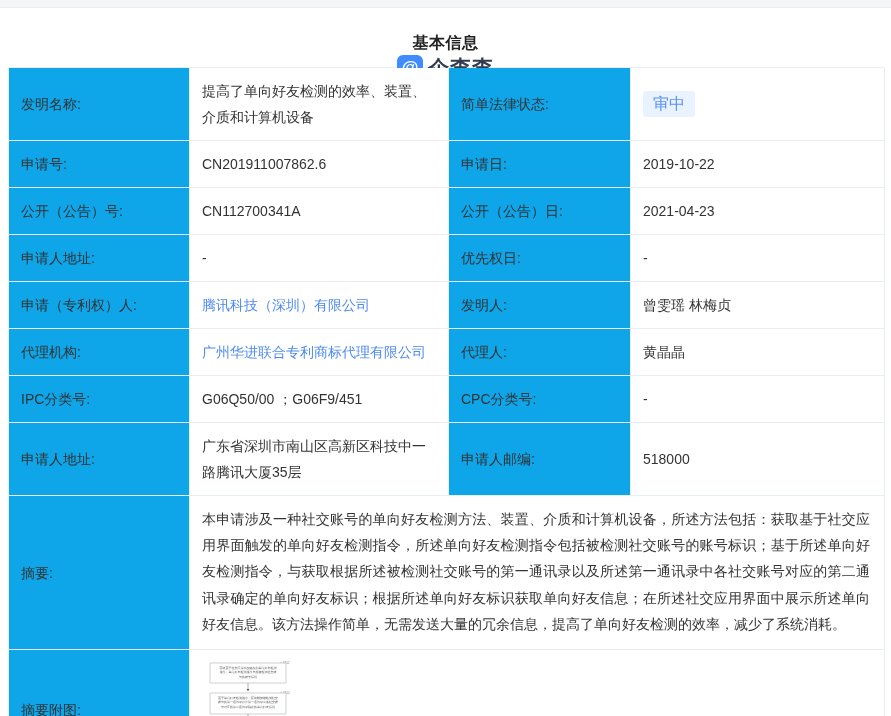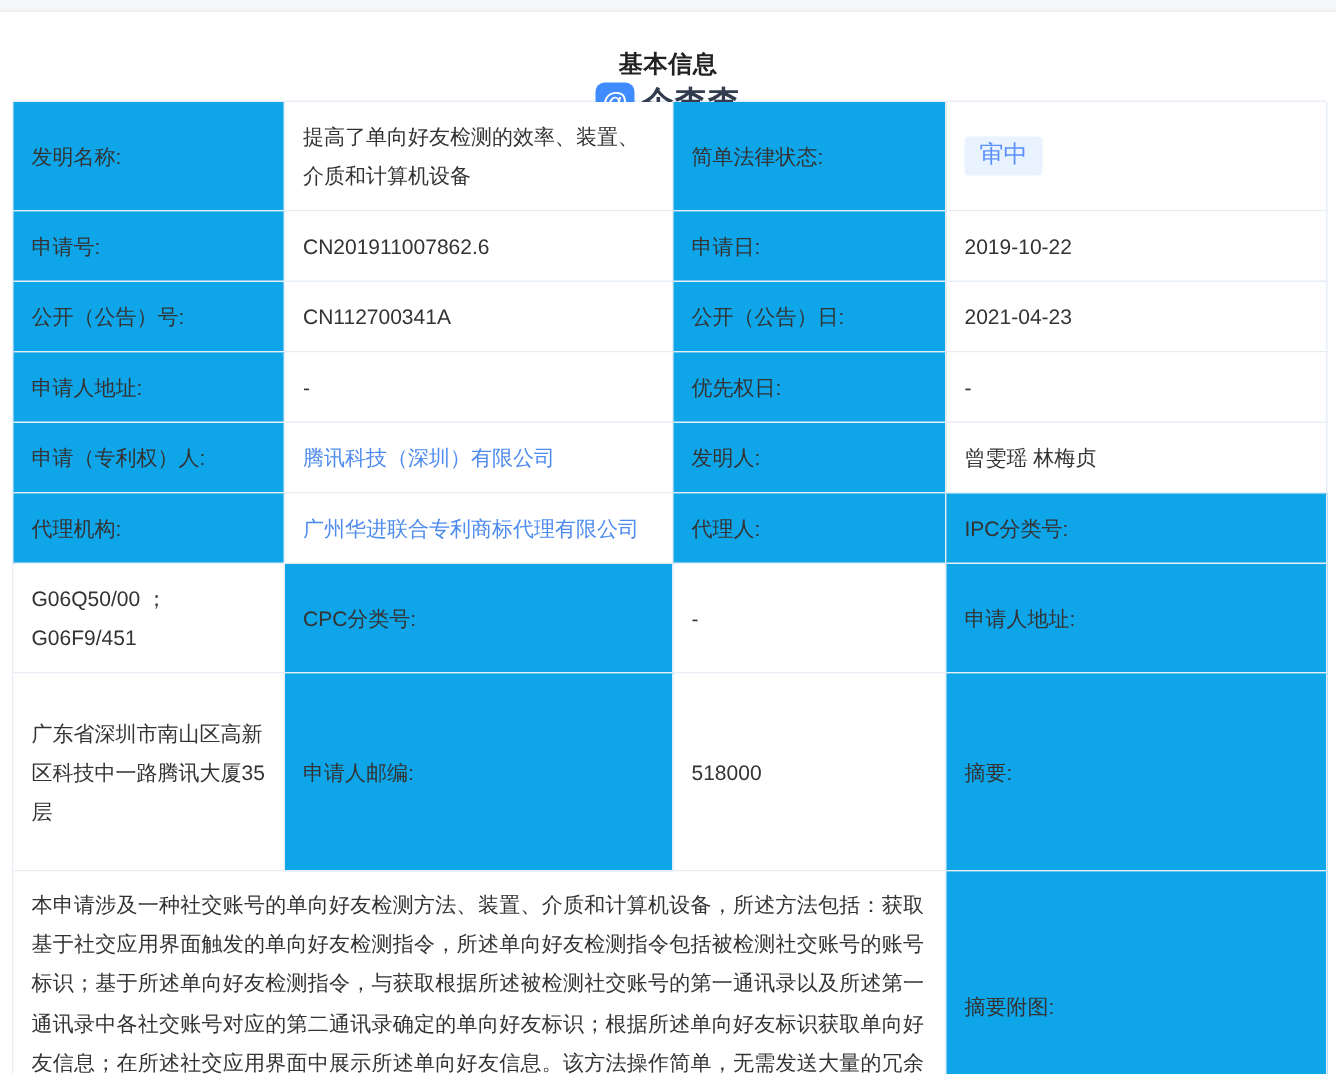--- a/index.html
+++ b/index.html
@@ -76,20 +76,21 @@
     <a href="#">腾讯科技（深圳）有限公司</a>
   </div>
   <div class="cell label h44">发明人:</div>
   <div class="cell value h44">曾雯瑶 林梅贞</div>
 
   <div class="cell label h44">代理机构:</div>
   <div class="cell value h44">
     <a href="#">广州华进联合专利商标代理有限公司</a>
   </div>
   <div class="cell label h44">代理人:</div>
+  <div class="cell value h44">黄晶晶</div>
 
   <div class="cell label h45">IPC分类号:</div>
   <div class="cell value h45">G06Q50/00 ；G06F9/451</div>
   <div class="cell label h45">CPC分类号:</div>
   <div class="cell value h45">-</div>
 
   <div class="cell label h66">申请人地址:</div>
   <div class="cell value h66">广东省深圳市南山区高新区科技中一路腾讯大厦35层</div>
   <div class="cell label h66">申请人邮编:</div>
   <div class="cell value h66">518000</div>

